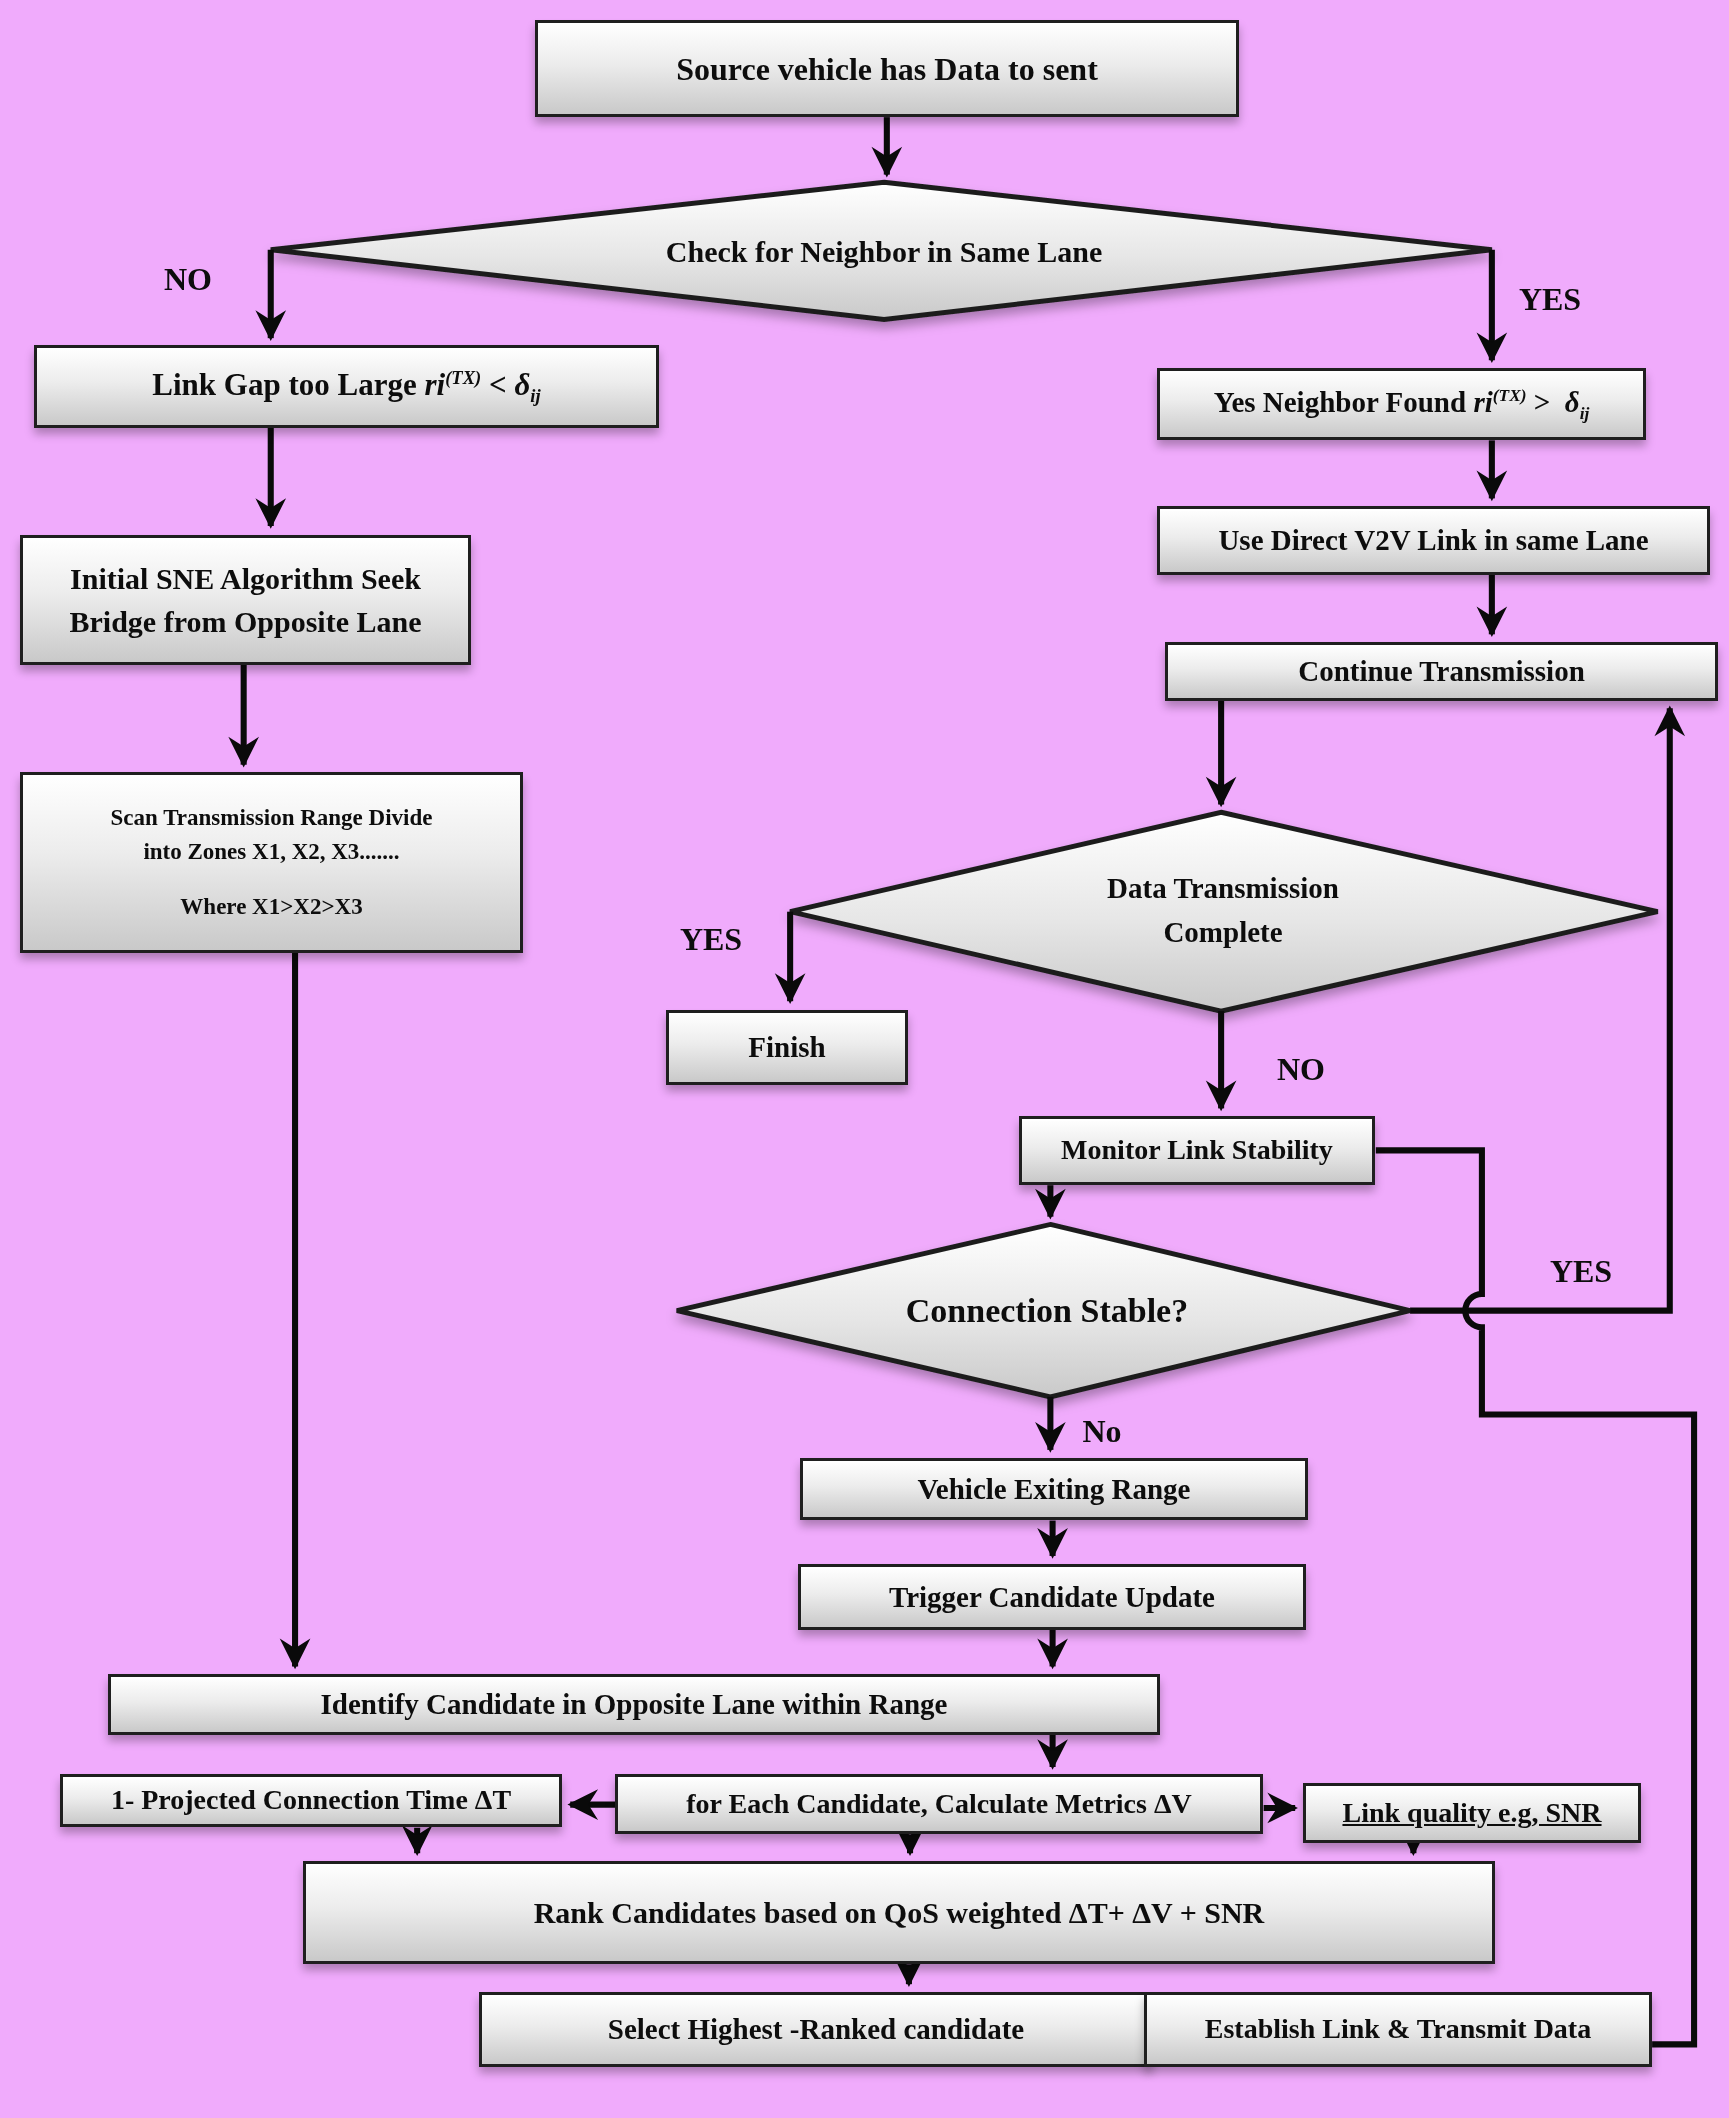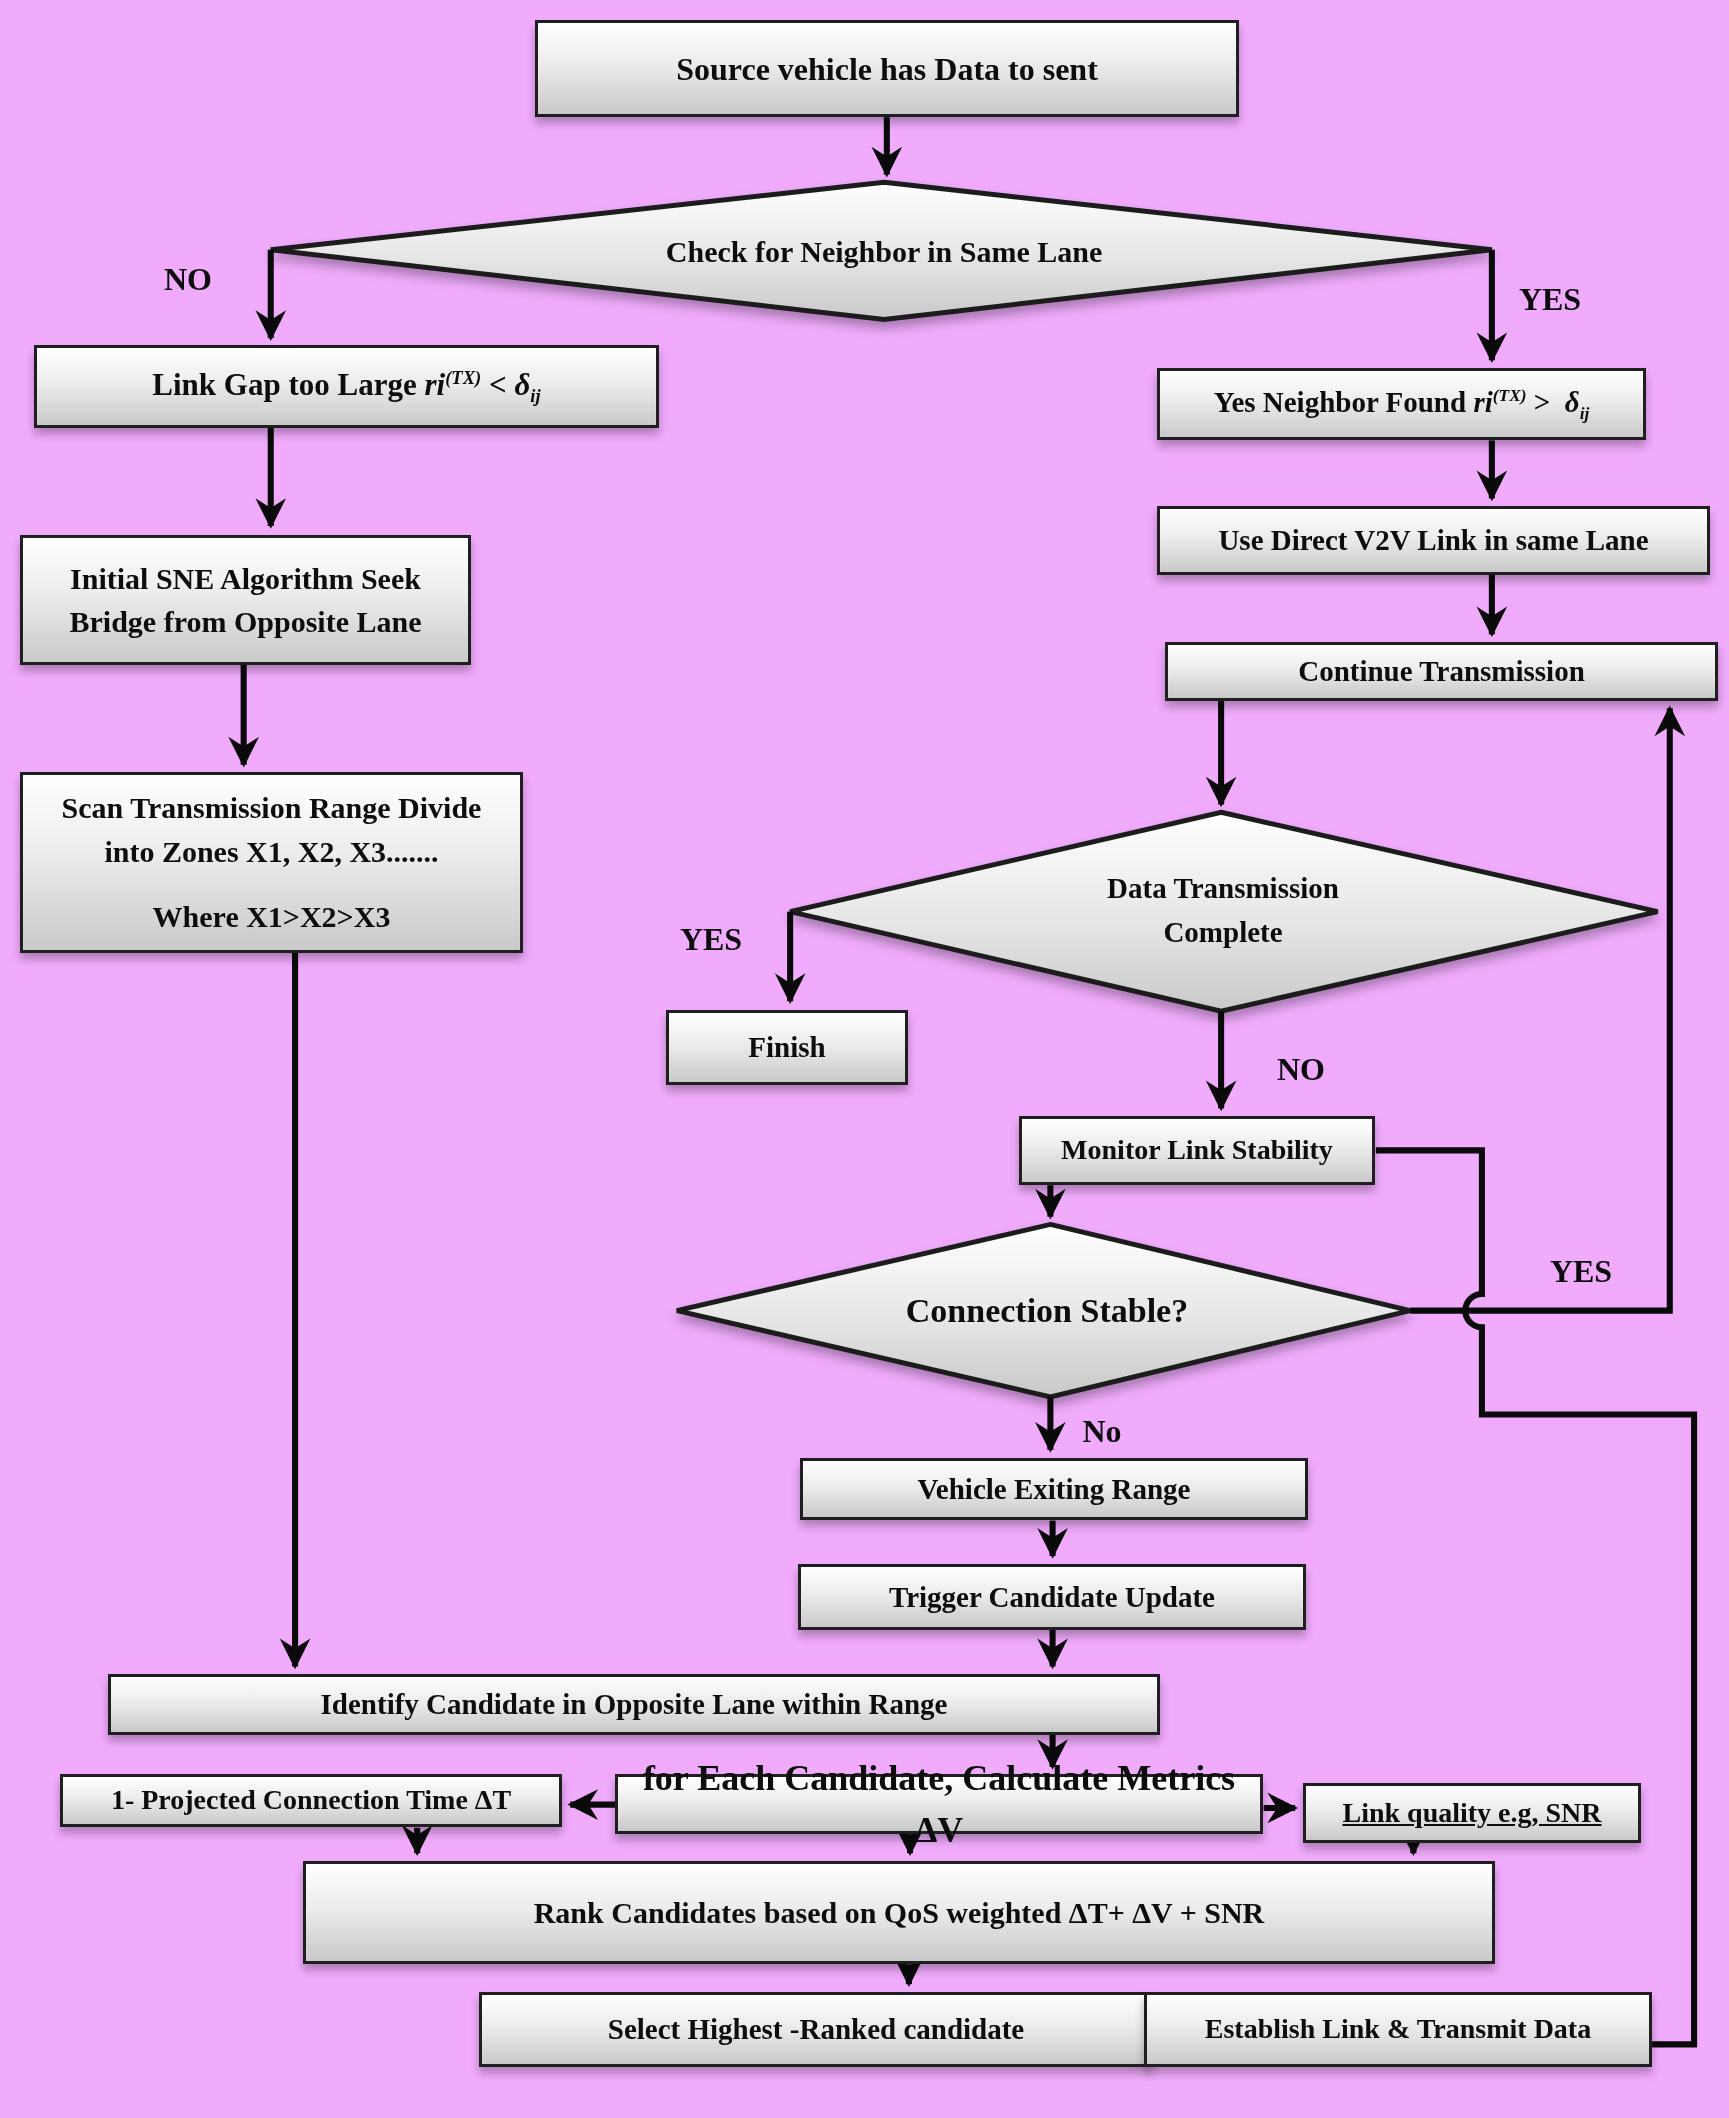--- a/index.html
+++ b/index.html
@@ -91,21 +91,21 @@
 
   <div class="box" style="left:34px; top:345px; width:625px; height:83px; font-size:31px;">
     <span class="ln"><span class="keepws">Link Gap too Large </span><span class="mvar keepws">ri</span><sup class="msup">(TX)</sup><span class="keepws"> &lt; </span><span class="mvar keepws">δ</span><sub class="msub">ij</sub></span>
   </div>
 
   <div class="box" style="left:20px; top:535px; width:451px; height:130px; font-size:30px;">
     <span class="ln">Initial SNE Algorithm Seek</span>
     <span class="ln">Bridge from Opposite Lane</span>
   </div>
 
-  <div class="box" style="left:20px; top:772px; width:503px; height:181px; font-size:30px;">
+  <div class="box" style="left:20px; top:772px; width:503px; height:181px; font-size:23px;">
     <span class="ln">Scan Transmission Range Divide</span>
     <span class="ln">into Zones X1, X2, X3.......</span>
     <span class="ln" style="height:22px;"></span>
     <span class="ln">Where X1&gt;X2&gt;X3</span>
   </div>
 
   <div class="box" style="left:1157px; top:368px; width:489px; height:72px; font-size:29px;">
     <span class="ln"><span class="keepws">Yes Neighbor Found </span><span class="mvar keepws">ri</span><sup class="msup">(TX)</sup><span class="keepws"> &gt;  </span><span class="mvar keepws">δ</span><sub class="msub">ij</sub></span>
   </div>
 
@@ -130,21 +130,21 @@
   </div>
 
   <div class="box" style="left:798px; top:1564px; width:508px; height:66px; font-size:29px;">
     <span class="ln">Trigger Candidate Update</span>
   </div>
 
   <div class="box" style="left:108px; top:1674px; width:1052px; height:61px; font-size:29px;">
     <span class="ln">Identify Candidate in Opposite Lane within Range</span>
   </div>
 
-  <div class="box" style="left:615px; top:1774px; width:648px; height:60px; font-size:36px;">
+  <div class="box" style="left:615px; top:1774px; width:648px; height:60px; font-size:28px;">
     <span class="ln">for Each Candidate, Calculate Metrics ΔV</span>
   </div>
 
   <div class="box" style="left:60px; top:1774px; width:502px; height:53px; font-size:28px;">
     <span class="ln">1- Projected Connection Time ΔT</span>
   </div>
 
   <div class="box" style="left:1303px; top:1783px; width:338px; height:60px; font-size:28px;text-decoration:underline;">
     <span class="ln">Link quality e.g, SNR</span>
   </div>

